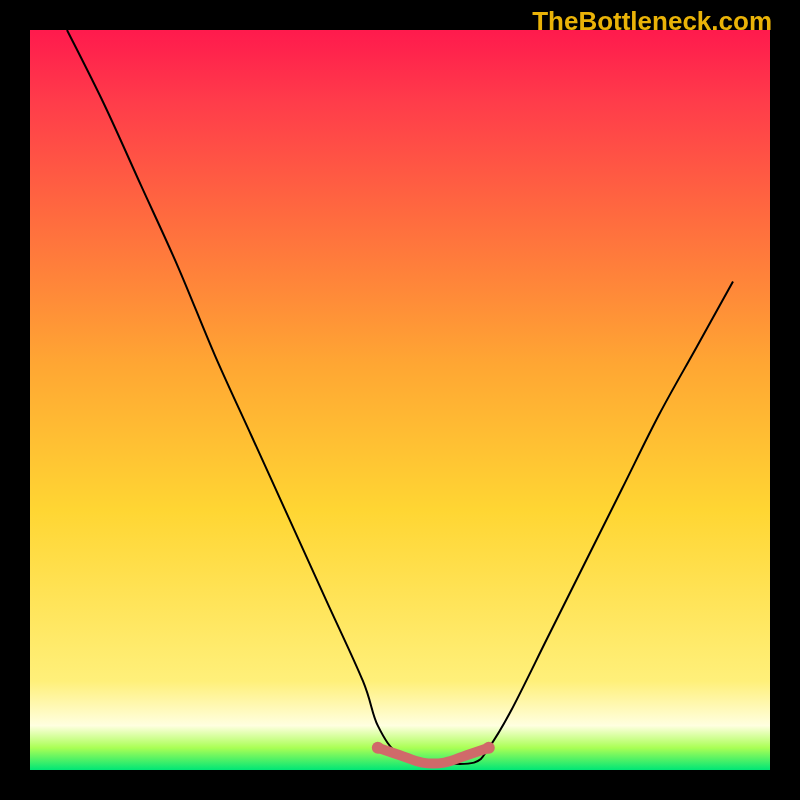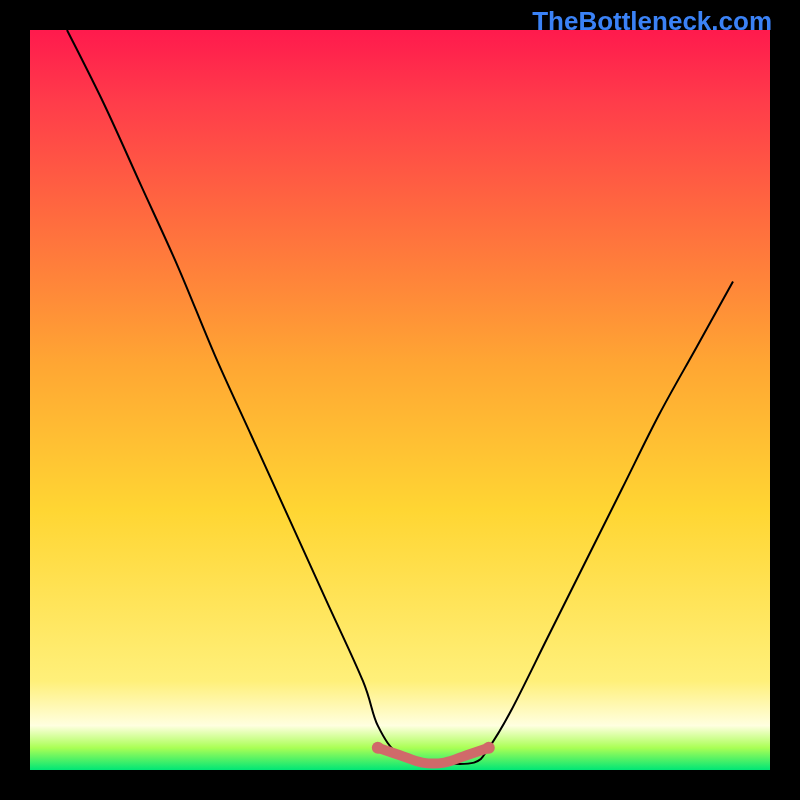--- a/index.html
+++ b/index.html
@@ -35,21 +35,21 @@
       #aaff55 97%,
       #00e676 100%
     );
   }
   .watermark {
     position: absolute;
     top: 6px;
     right: 28px;
     font-size: 26px;
     font-weight: 600;
-    color: #3b82f6;
+    color: #eab308;
   }
   svg.curves {
     position: absolute;
     left: 0;
     top: 0;
   }
 </style>
 </head>
 <body>
 

